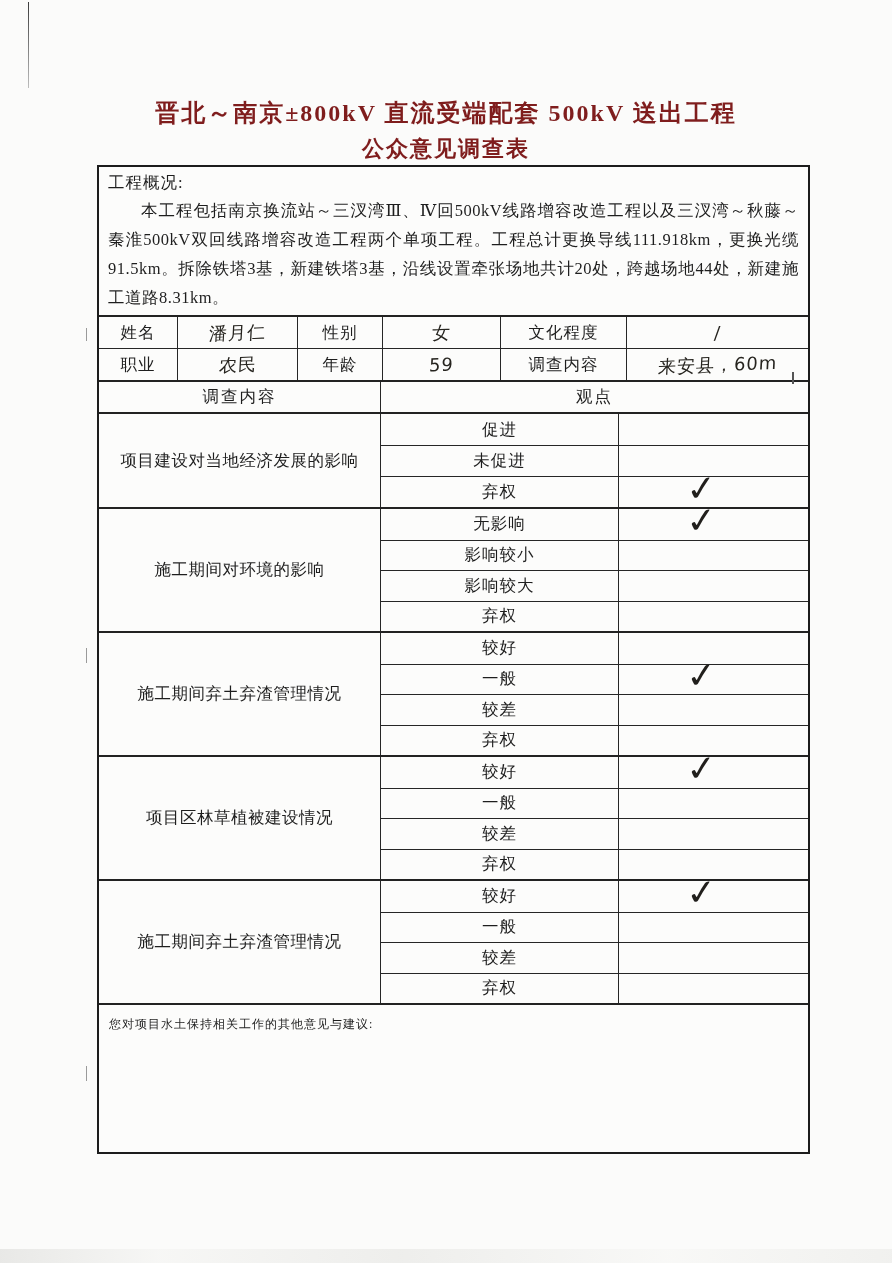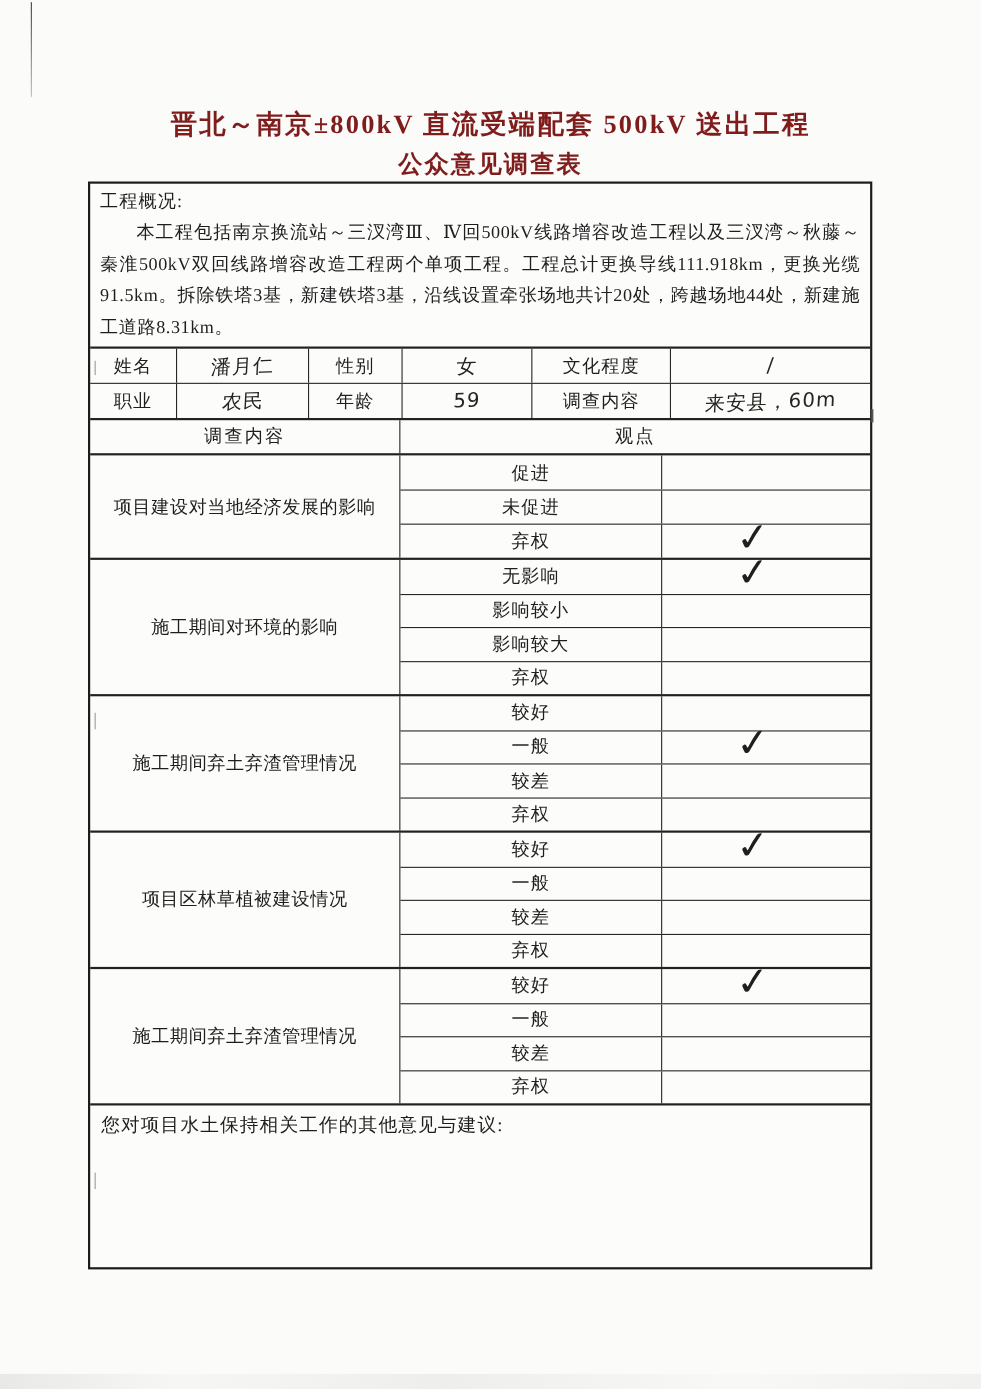--- a/index.html
+++ b/index.html
@@ -12,21 +12,21 @@
   
   .title{
     position:absolute;left:0;width:100%;text-align:center;
     font-weight:bold;letter-spacing:2px;color:#7f1d1d;
   }
   .title.l1{top:97px;font-size:24px;}
   .title.l2{top:134px;font-size:22px;}
 
   
   .doc-table{
-    position:absolute;left:80px;top:165px;width:713px;
+    position:absolute;left:97px;top:165px;width:713px;
     border:2px solid #1c1c1c;box-sizing:border-box;background:#fcfcfb;
   }
   .block{box-sizing:border-box;}
   .block + .block{border-top:2px solid #222;}
 
   
   .overview{height:148px;padding:3px 9px 0 9px;font-size:16.5px;}
   .ov-label{line-height:26px;letter-spacing:1px;}
   .ov-text{
     line-height:29px;text-indent:2em;text-align:justify;
@@ -76,21 +76,21 @@
     display:flex;align-items:center;justify-content:center;position:relative;
   }
   .check{
     font-family:"DejaVu Sans",sans-serif;
     font-size:37px;line-height:0;color:#211f1c;
     position:relative;top:-3px;left:-12px;
     transform:rotate(-6deg) scaleY(0.95);
   }
 
   
-  .comments{height:149px;padding:6px 10px;font-size:17px;letter-spacing:1px;}
+  .comments{height:149px;padding:6px 10px;font-size:12px;letter-spacing:1px;}
 
   
   .artifact{position:absolute;background:#6f6f6f;}
   .a-topline{left:28px;top:2px;width:1px;height:86px;background:linear-gradient(#3c3c3c,#bdbdbd);}
   .a-tick1{left:86px;top:328px;width:1px;height:13px;background:#9a9a9a;}
   .a-tick2{left:86px;top:648px;width:1px;height:15px;background:#9a9a9a;}
   .a-tick3{left:86px;top:1066px;width:1px;height:15px;background:#9a9a9a;}
   .a-hdrmark{left:792px;top:372px;width:1.5px;height:12px;background:#555;}
   .a-bottom{
     left:0;bottom:0;width:100%;height:14px;background:

